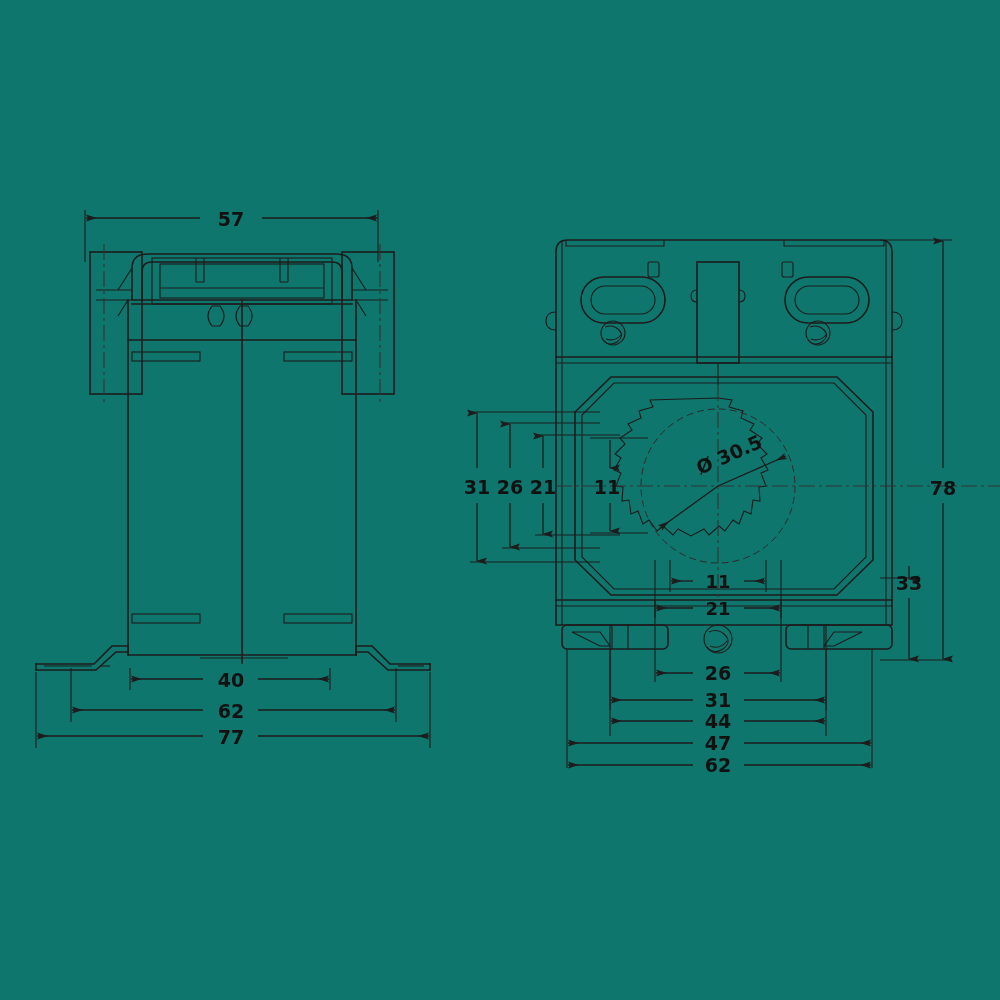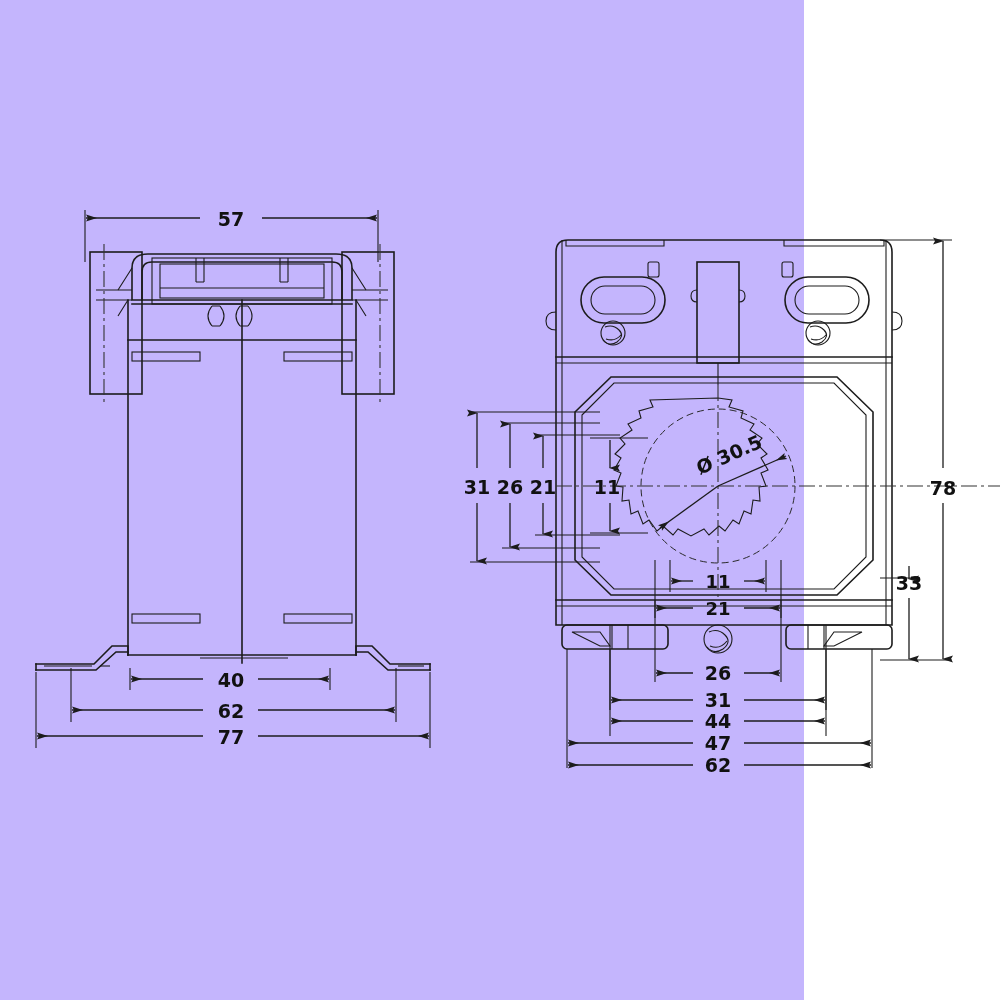--- a/index.html
+++ b/index.html
@@ -1,17 +1,17 @@
 <!DOCTYPE html>
 <html><head>
 <meta charset="utf-8">
 <style>
   html,body{margin:0;padding:0;background:#ffffff;}
   body{width:1000px;height:1000px;overflow:hidden;font-family:"Liberation Sans",sans-serif;}
-  #sheet{position:relative;width:804px;height:1000px;background:#c4b5fd;}
+  #sheet{position:relative;width:1000px;height:1000px;background:#0f766e;}
   svg{display:block;}
   .ln{fill:none;stroke:#1c1c1c;stroke-width:1.6;stroke-linecap:square;stroke-linejoin:miter;}
   .ln-th{fill:none;stroke:#1c1c1c;stroke-width:1.1;}
   .ln-hair{fill:none;stroke:#2a2a2a;stroke-width:1.0;}
   .dim{fill:none;stroke:#1c1c1c;stroke-width:1.3;}
   .ext{fill:none;stroke:#1c1c1c;stroke-width:1.1;}
   .center{fill:none;stroke:#333;stroke-width:1.1;stroke-dasharray:16 4 3 4;}
   .arrow{fill:#1c1c1c;stroke:none;}
   .dtxt{font-family:"DejaVu Sans",sans-serif;font-weight:bold;font-size:19px;fill:#111;}
   .dtxt-s{font-family:"DejaVu Sans",sans-serif;font-weight:bold;font-size:18px;fill:#111;}

